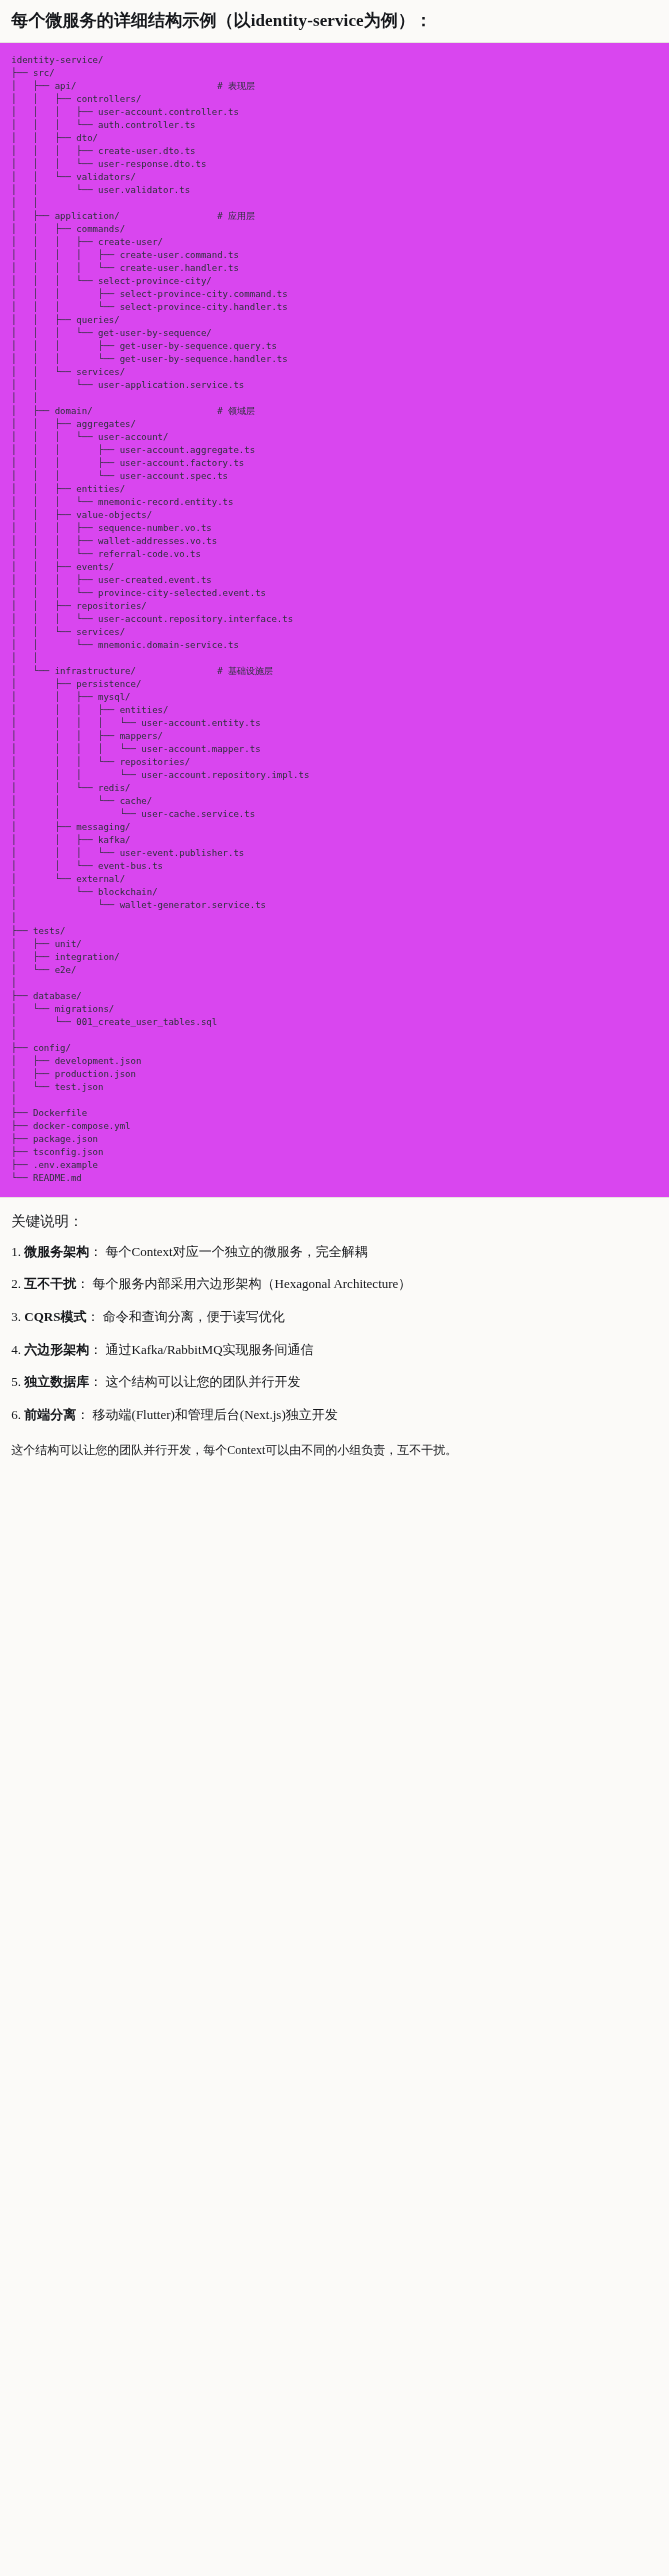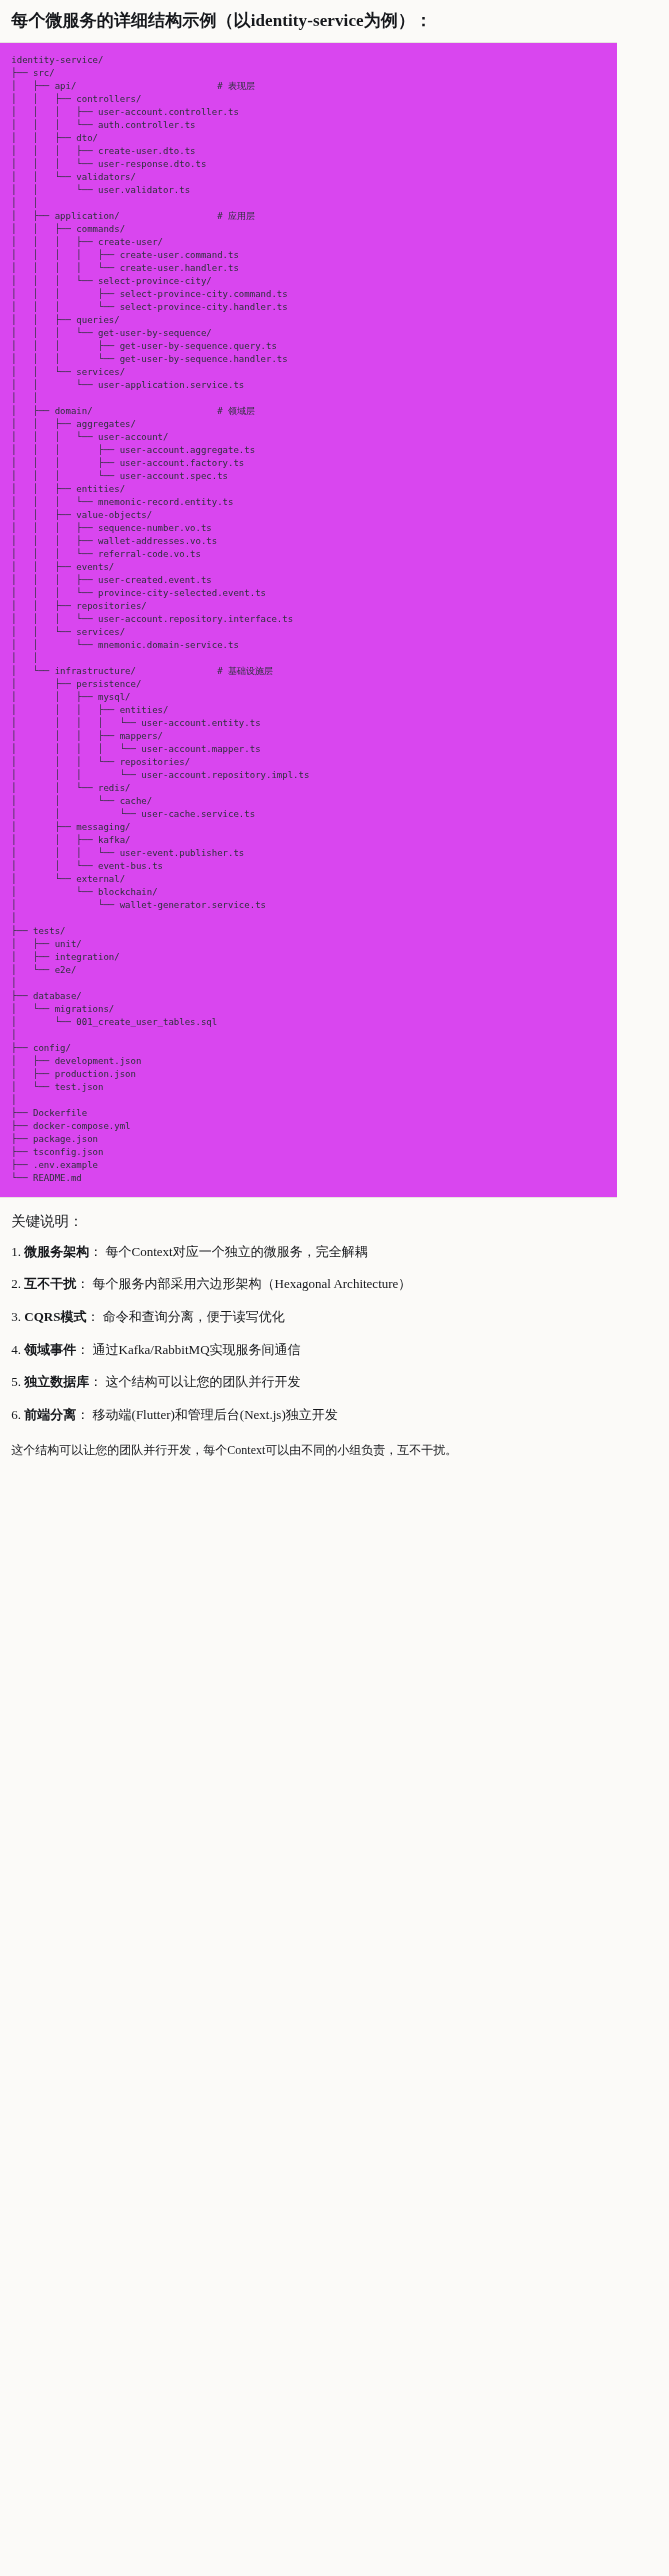--- a/index.html
+++ b/index.html
@@ -7,21 +7,21 @@
     padding: 0;
     background: #fbfaf8;
   }
   body {
     width: 669px;
     font-family: "Liberation Sans", sans-serif;
     color: #1f2328;
     -webkit-font-smoothing: antialiased;
   }
   .page {
-    width: 617px;
+    width: 669px;
     box-sizing: border-box;
     background: #fbfaf8;
   }
 
   
   .doc-heading {
     font-family: "Liberation Serif", serif;
     font-weight: bold;
     font-size: 17px;
     line-height: 1.3;
@@ -185,21 +185,21 @@
 
   <hr class="rule">
 
   <div class="notes">
     <div class="notes-title">关键说明：</div>
 
     <ol class="note-list" id="note-list">
         <li><span class="num">1.</span> <b>微服务架构</b><span>：</span> <span>每个Context对应一个独立的微服务，完全解耦</span></li>
         <li><span class="num">2.</span> <b>互不干扰</b><span>：</span> <span>每个服务内部采用六边形架构（Hexagonal Architecture）</span></li>
         <li><span class="num">3.</span> <b>CQRS模式</b><span>：</span> <span>命令和查询分离，便于读写优化</span></li>
-        <li><span class="num">4.</span> <b>领域事件</b><span>：</span> <span>通过Kafka/RabbitMQ实现服务间通信</span></li>
+        <li><span class="num">4.</span> <b>六边形架构</b><span>：</span> <span>通过Kafka/RabbitMQ实现服务间通信</span></li>
         <li><span class="num">5.</span> <b>独立数据库</b><span>：</span> <span>这个结构可以让您的团队并行开发</span></li>
         <li><span class="num">6.</span> <b>前端分离</b><span>：</span> <span>移动端(Flutter)和管理后台(Next.js)独立开发</span></li>
       </ol>
 
     <div class="closing">这个结构可以让您的团队并行开发，每个Context可以由不同的小组负责，互不干扰。</div>
   </div>
 
 </div>
 
 

